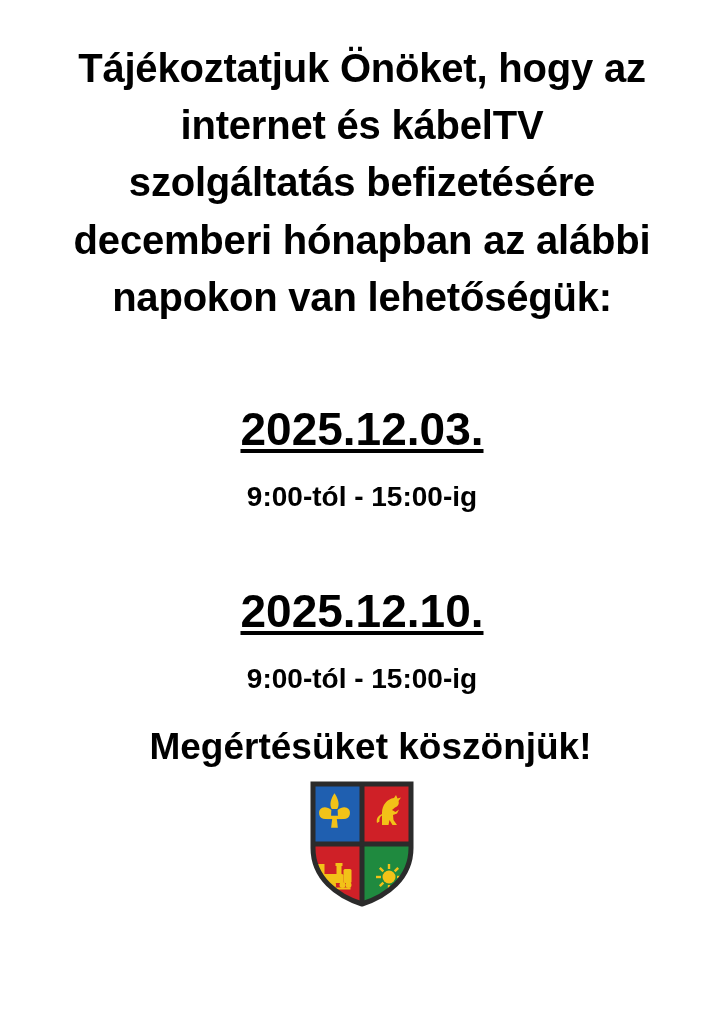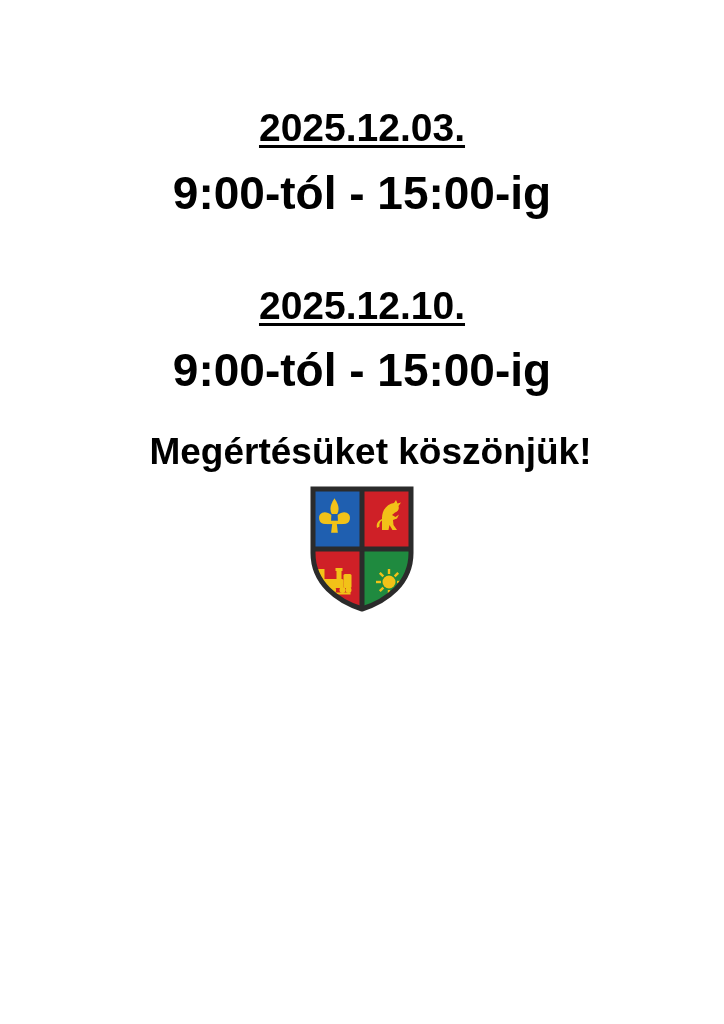--- a/index.html
+++ b/index.html
@@ -31,30 +31,30 @@
     letter-spacing: -0.2px;
     max-width: 600px;
     margin: 0;
   }
   .spacer-1 { height: 58px; }
   .spacer-2 { height: 48px; }
   .date-block {
     text-align: center;
   }
   .date {
-    font-size: 39px;
+    font-size: 46px;
     font-weight: bold;
     text-decoration: underline;
     text-underline-offset: 4px;
     line-height: 1.3;
-    margin: 5px;
+    margin: 16px;
     text-align: center;
   }
   .hours {
-    font-size: 46px;
+    font-size: 28px;
     font-weight: bold;
     line-height: 1.5;
     margin: 0;
   }
   .thanks {
     font-size: 37px;
     font-weight: bold;
     text-align: center;
     margin: 26px 0 0 17px;
   }
@@ -65,20 +65,21 @@
   }
   svg.crest {
     display: block;
   }
 </style>
 </head>
 <body>
 
 <div class="page">
 
+  <p class="headline">Tájékoztatjuk Önöket, hogy az internet és kábelTV szolgáltatás befizetésére decemberi hónapban az alábbi napokon van lehetőségük:</p>
 
   <div class="spacer-1"></div>
 
   <div class="date-block">
     <p class="date">2025.12.03.</p>
     <p class="hours">9:00-tól - 15:00-ig</p>
   </div>
 
   <div class="spacer-2"></div>
 

